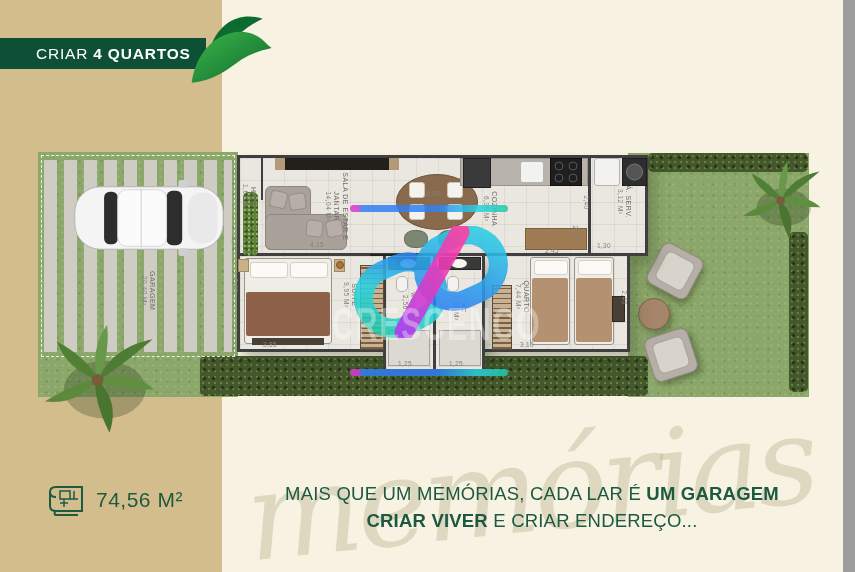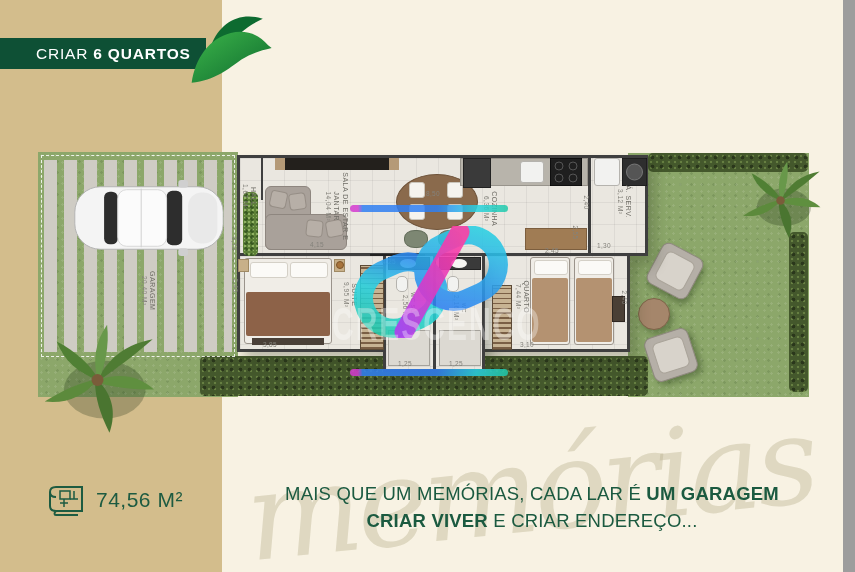--- a/index.html
+++ b/index.html
@@ -285,21 +285,21 @@
       <rect x="78" y="26" width="76" height="60" rx="30" fill="none" stroke="url(#cg2)" stroke-width="19"></rect>
     </g>
     <line x1="56" y1="106" x2="112" y2="6" stroke="url(#pg)" stroke-width="19" stroke-linecap="round" opacity="0.9"></line>
   </svg>
   <div class="abs wm-brand" style="left:332px;top:298px;width:196px;">CRESCENCO</div>
   <div class="abs wm-bar" style="left:350px;top:369px;width:158px;"></div>
 
   <div class="abs script-wm" style="left:245px;top:418px;">memórias</div>
 
   <div class="abs banner">
-    <span class="banner-text"><span>CRIAR </span><b>6 QUARTOS</b></span>
+    <span class="banner-text"><span>CRIAR </span><b>4 QUARTOS</b></span>
   </div>
   <svg class="abs bird" viewBox="0 0 100 90">
     <defs>
       <linearGradient id="bg1" x1="0" y1="0" x2="1" y2="1">
         <stop offset="0" stop-color="#3cb54a"></stop>
           <stop offset="1" stop-color="#0e6a2e"></stop>
       </linearGradient>
     </defs>
     <path d="M30 42 C40 16,62 4,88 12 C72 20,60 28,50 44 Z" fill="#0d6b30"></path>
     <path d="M8 84 C12 56,28 34,52 28 C70 24,84 30,94 42 L98 45 C85 48,75 51,64 58 C50 68,34 82,8 84 Z" fill="url(#bg1)"></path>

